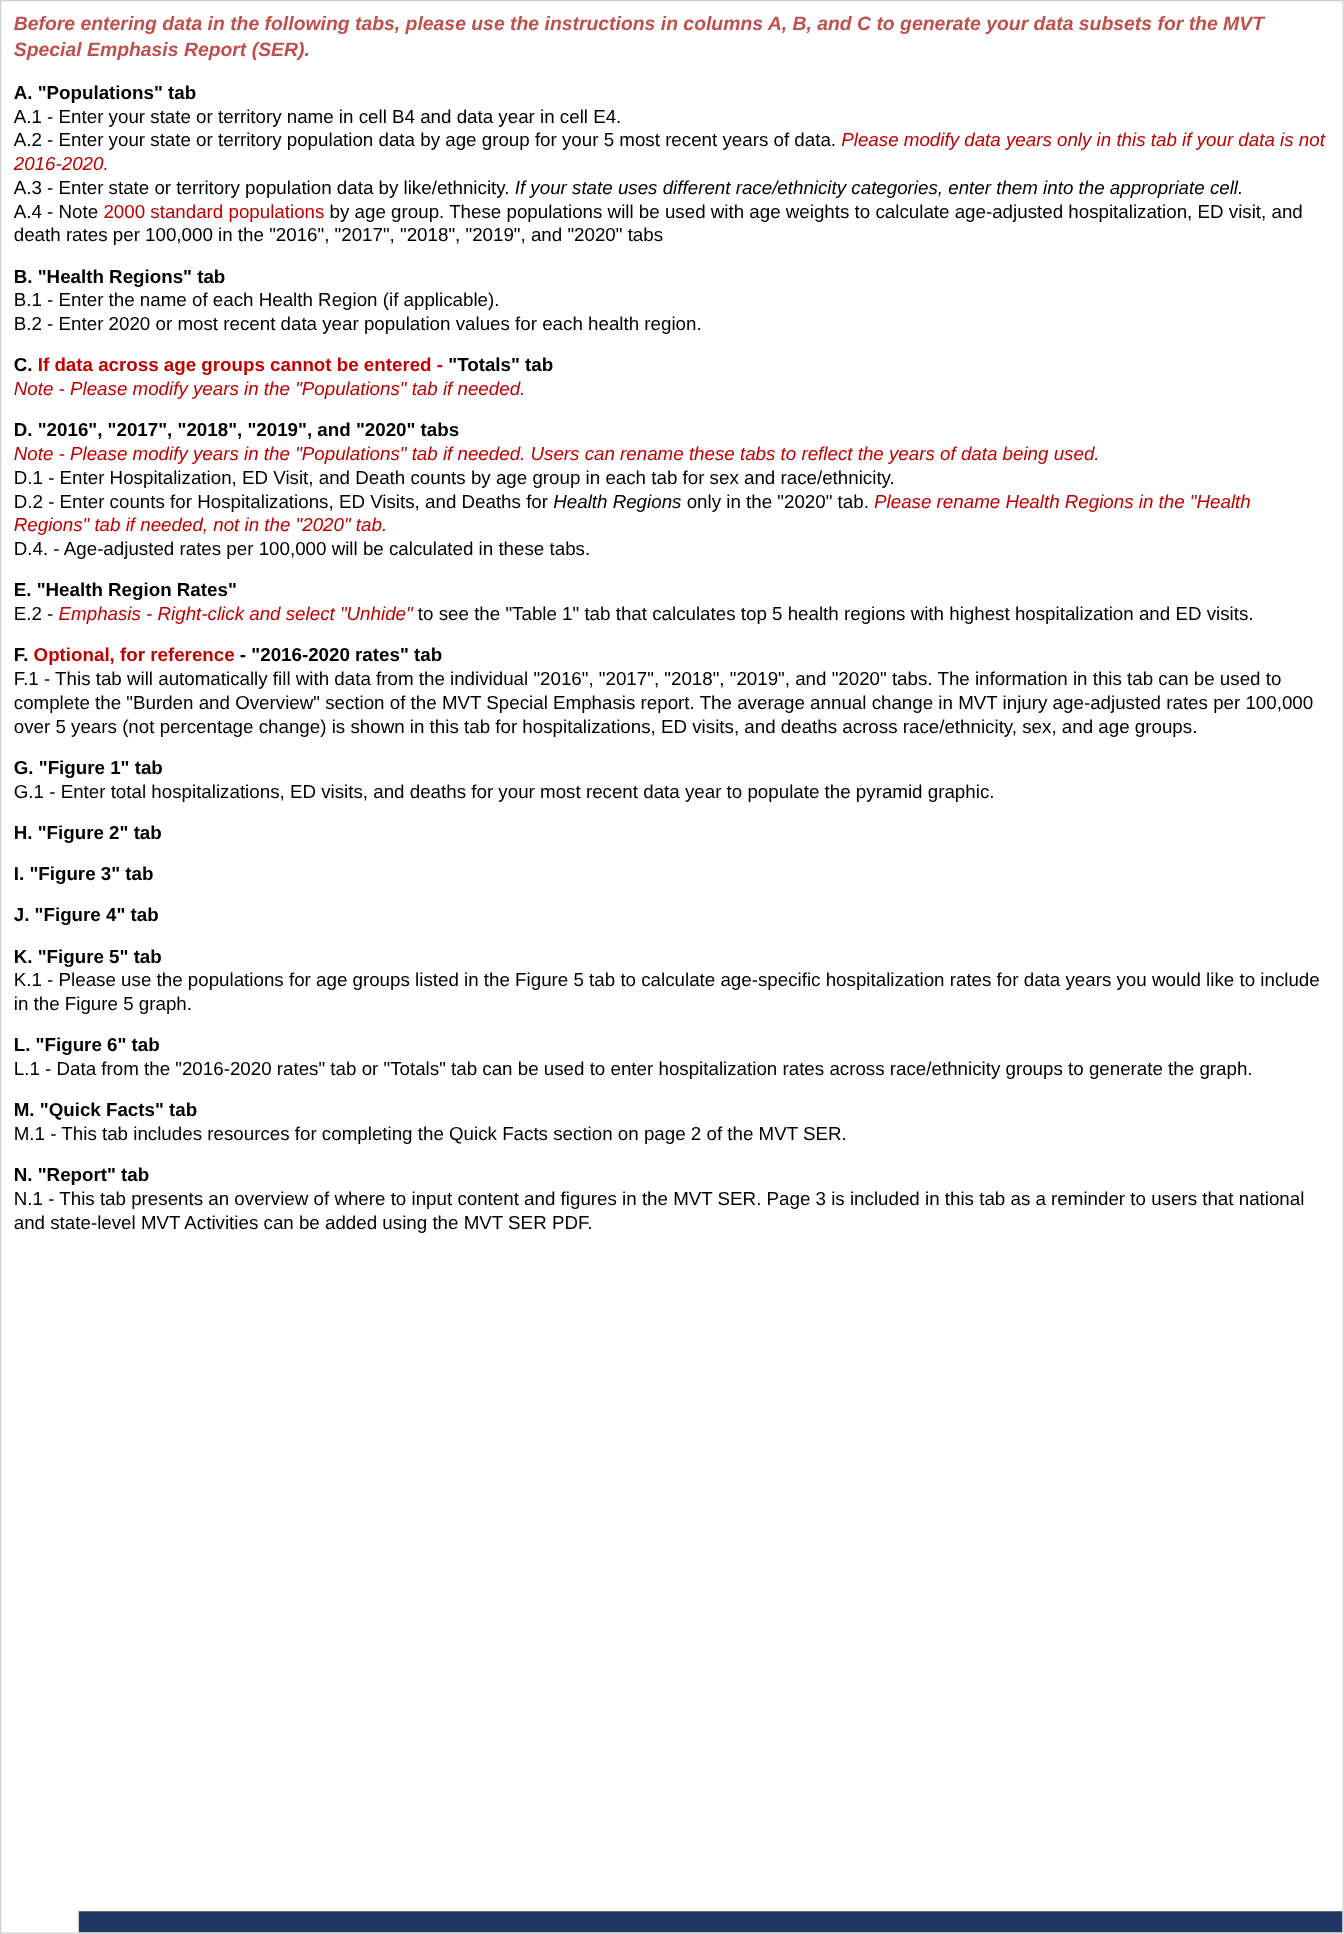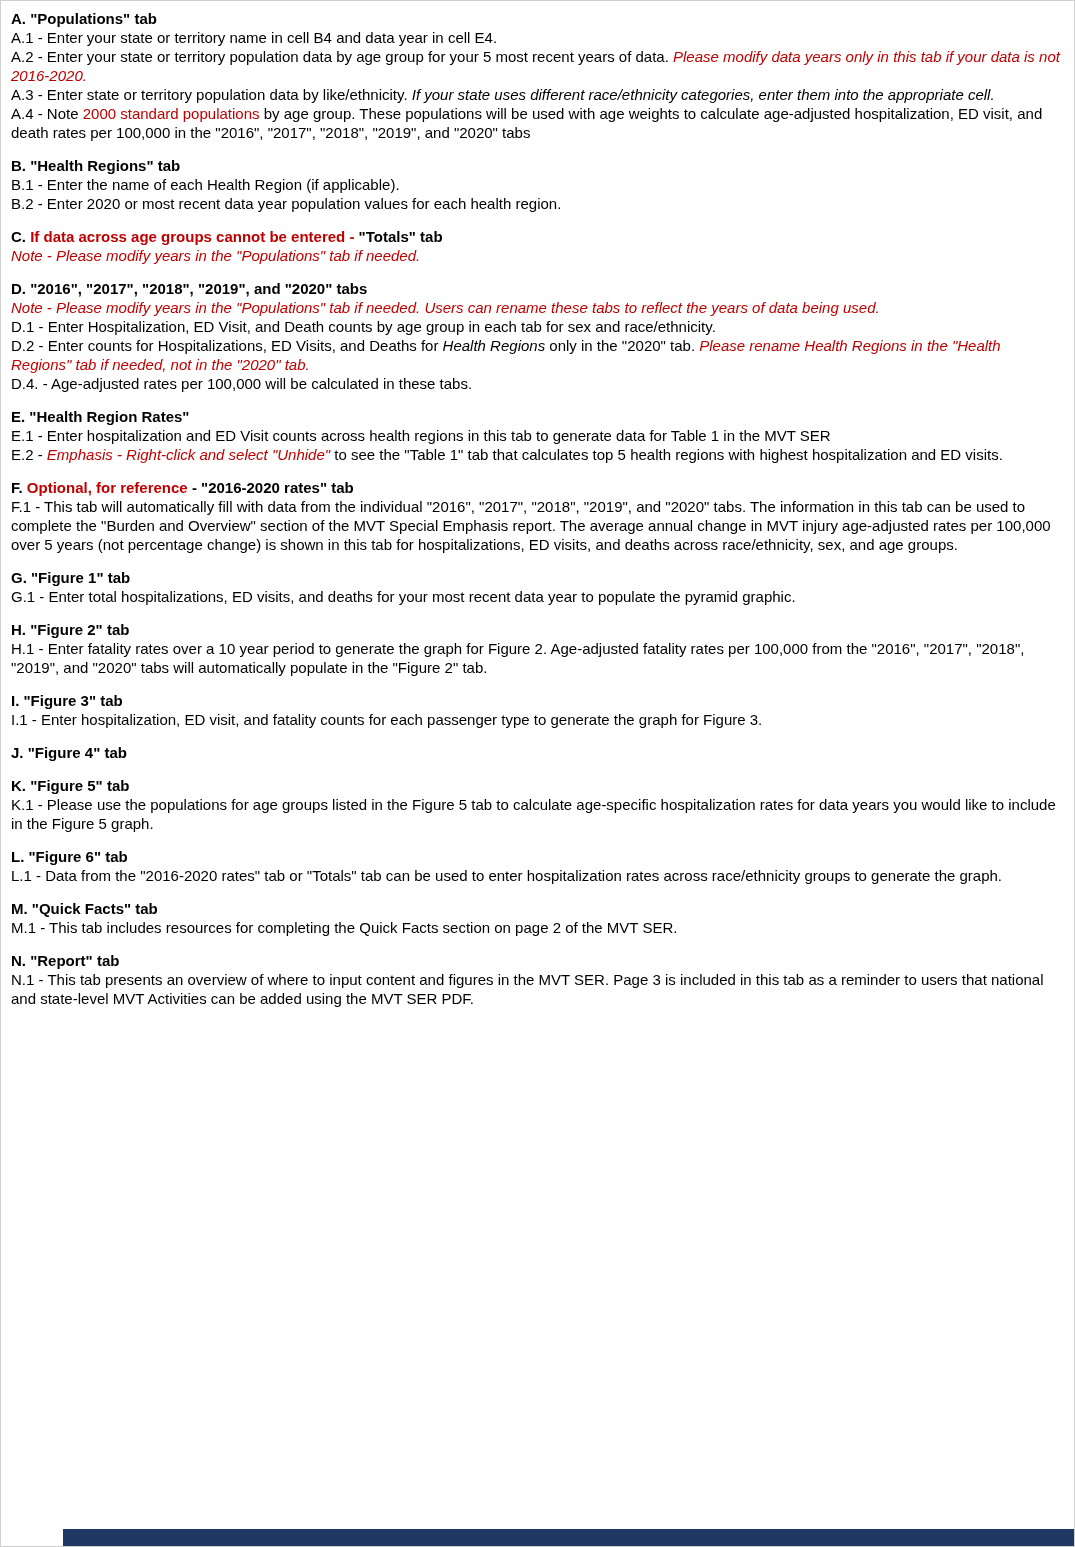--- a/index.html
+++ b/index.html
@@ -37,20 +37,21 @@
     position:absolute;
     left:62px; right:0; bottom:0;
     height:17px;
     background:var(--bar-color, #203864);
   }
 </style>
 </head>
 <body>
 
 <div class="doc">
+  <div class="intro">Before entering data in the following tabs, please use the instructions in columns A, B, and C to generate your data subsets for the MVT Special Emphasis Report (SER).</div>
   <div id="sections">
       <div class="section">
         <div class="heading"><span class="seg b">A. "Populations" tab</span></div>
         <div class="para"><span class="seg">A.1 - Enter your state or territory name in cell B4 and data year in cell E4.</span></div>
         <div class="para"><span class="seg">A.2 - Enter your state or territory population data by age group for your 5 most recent years of data. </span><span class="seg i r">Please modify data years only in this tab if your data is not 2016-2020.</span></div>
         <div class="para"><span class="seg">A.3 - Enter state or territory population data by like/ethnicity. </span><span class="seg i">If your state uses different race/ethnicity categories, enter them into the appropriate cell.</span></div>
         <div class="para"><span class="seg">A.4 - Note </span><span class="seg r">2000 standard populations</span><span class="seg"> by age group. These populations will be used with age weights to calculate age-adjusted hospitalization, ED visit, and death rates per 100,000 in the "2016", "2017", "2018", "2019", and "2020" tabs</span></div>
       </div>
       <div class="section">
         <div class="heading"><span class="seg b">B. "Health Regions" tab</span></div>
@@ -63,38 +64,35 @@
       </div>
       <div class="section">
         <div class="heading"><span class="seg b">D. "2016", "2017", "2018", "2019", and "2020" tabs</span></div>
         <div class="para"><span class="seg i r">Note - Please modify years in the "Populations" tab if needed. Users can rename these tabs to reflect the years of data being used.</span></div>
         <div class="para"><span class="seg">D.1 - Enter Hospitalization, ED Visit, and Death counts by age group in each tab for sex and race/ethnicity.</span></div>
         <div class="para"><span class="seg">D.2 - Enter counts for Hospitalizations, ED Visits, and Deaths for </span><span class="seg i">Health Regions</span><span class="seg"> only in the "2020" tab. </span><span class="seg i r">Please rename Health Regions in the "Health Regions" tab if needed, not in the "2020" tab.</span></div>
         <div class="para"><span class="seg">D.4. - Age-adjusted rates per 100,000 will be calculated in these tabs.</span></div>
       </div>
       <div class="section">
         <div class="heading"><span class="seg b">E. "Health Region Rates"</span></div>
-        <div class="para"><span class="seg">E.1 - Enter hospitalization and ED Visit counts across health regions in this tab to generate data for Table 1 in the MVT SER</span></div>
         <div class="para"><span class="seg">E.2 - </span><span class="seg i r">Emphasis - Right-click and select "Unhide"</span><span class="seg"> to see the "Table 1" tab that calculates top 5 health regions with highest hospitalization and ED visits.</span></div>
       </div>
       <div class="section">
         <div class="heading"><span class="seg b">F.  </span><span class="seg b r">Optional, for reference</span><span class="seg b"> - "2016-2020 rates" tab</span></div>
         <div class="para"><span class="seg">F.1 - This tab will automatically fill with data from the individual "2016", "2017", "2018", "2019", and "2020" tabs. The information in this tab can be used to complete the "Burden and Overview" section of the MVT Special Emphasis report. The average annual change in MVT injury age-adjusted rates per 100,000 over 5 years (not percentage change) is shown in this tab for hospitalizations, ED visits, and deaths across race/ethnicity, sex, and age groups.</span></div>
       </div>
       <div class="section">
         <div class="heading"><span class="seg b">G. "Figure 1" tab</span></div>
         <div class="para"><span class="seg">G.1 - Enter total hospitalizations, ED visits, and deaths for your most recent data year to populate the pyramid graphic.</span></div>
       </div>
       <div class="section">
         <div class="heading"><span class="seg b">H. "Figure 2" tab</span></div>
-        <div class="para"><span class="seg">H.1 - Enter fatality rates over a 10 year period to generate the graph for Figure 2. Age-adjusted fatality rates per 100,000 from the "2016", "2017", "2018", "2019", and "2020" tabs will automatically populate in the "Figure 2" tab.</span></div>
       </div>
       <div class="section">
         <div class="heading"><span class="seg b">I. "Figure 3" tab</span></div>
-        <div class="para"><span class="seg">I.1 - Enter hospitalization, ED visit, and fatality counts for each passenger type to generate the graph for Figure 3.</span></div>
       </div>
       <div class="section">
         <div class="heading"><span class="seg b">J. "Figure 4" tab</span></div>
       </div>
       <div class="section">
         <div class="heading"><span class="seg b">K. "Figure 5" tab</span></div>
         <div class="para"><span class="seg">K.1 - Please use the populations for age groups listed in the Figure 5 tab to calculate age-specific hospitalization rates for data years you would like to include in the Figure 5 graph.</span></div>
       </div>
       <div class="section">
         <div class="heading"><span class="seg b">L. "Figure 6" tab</span></div>

